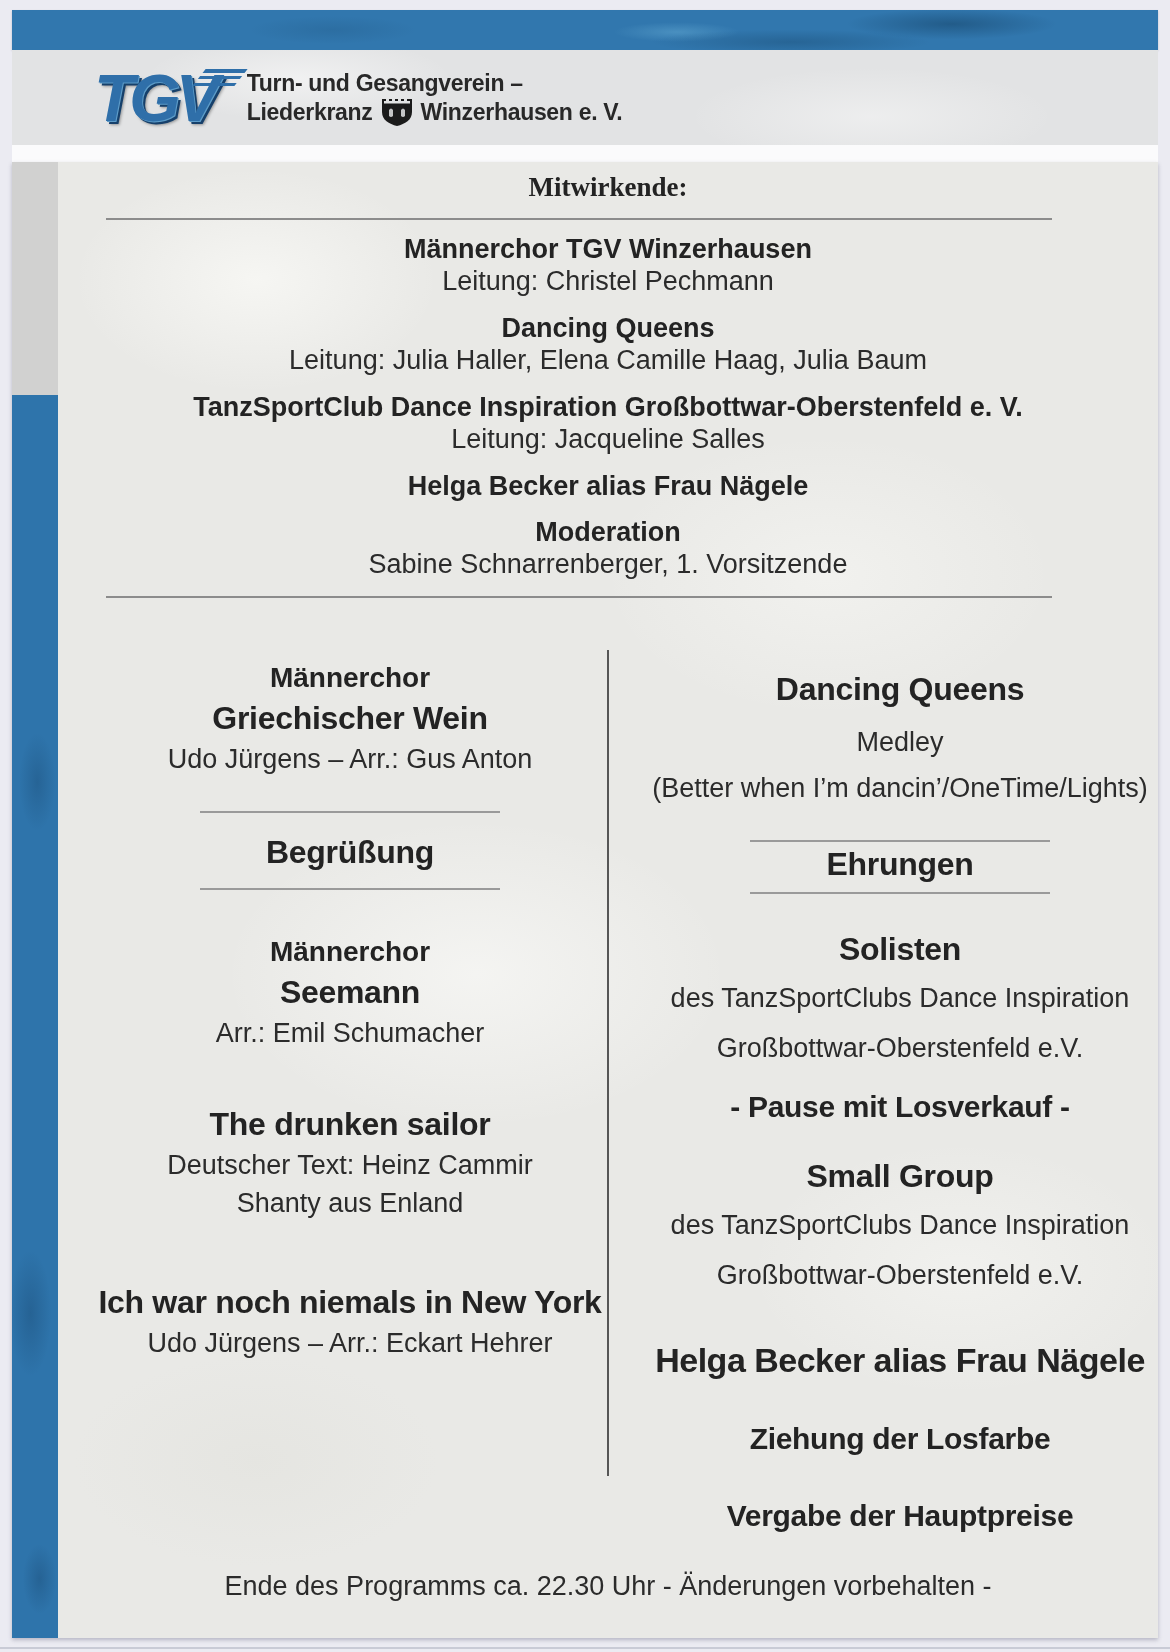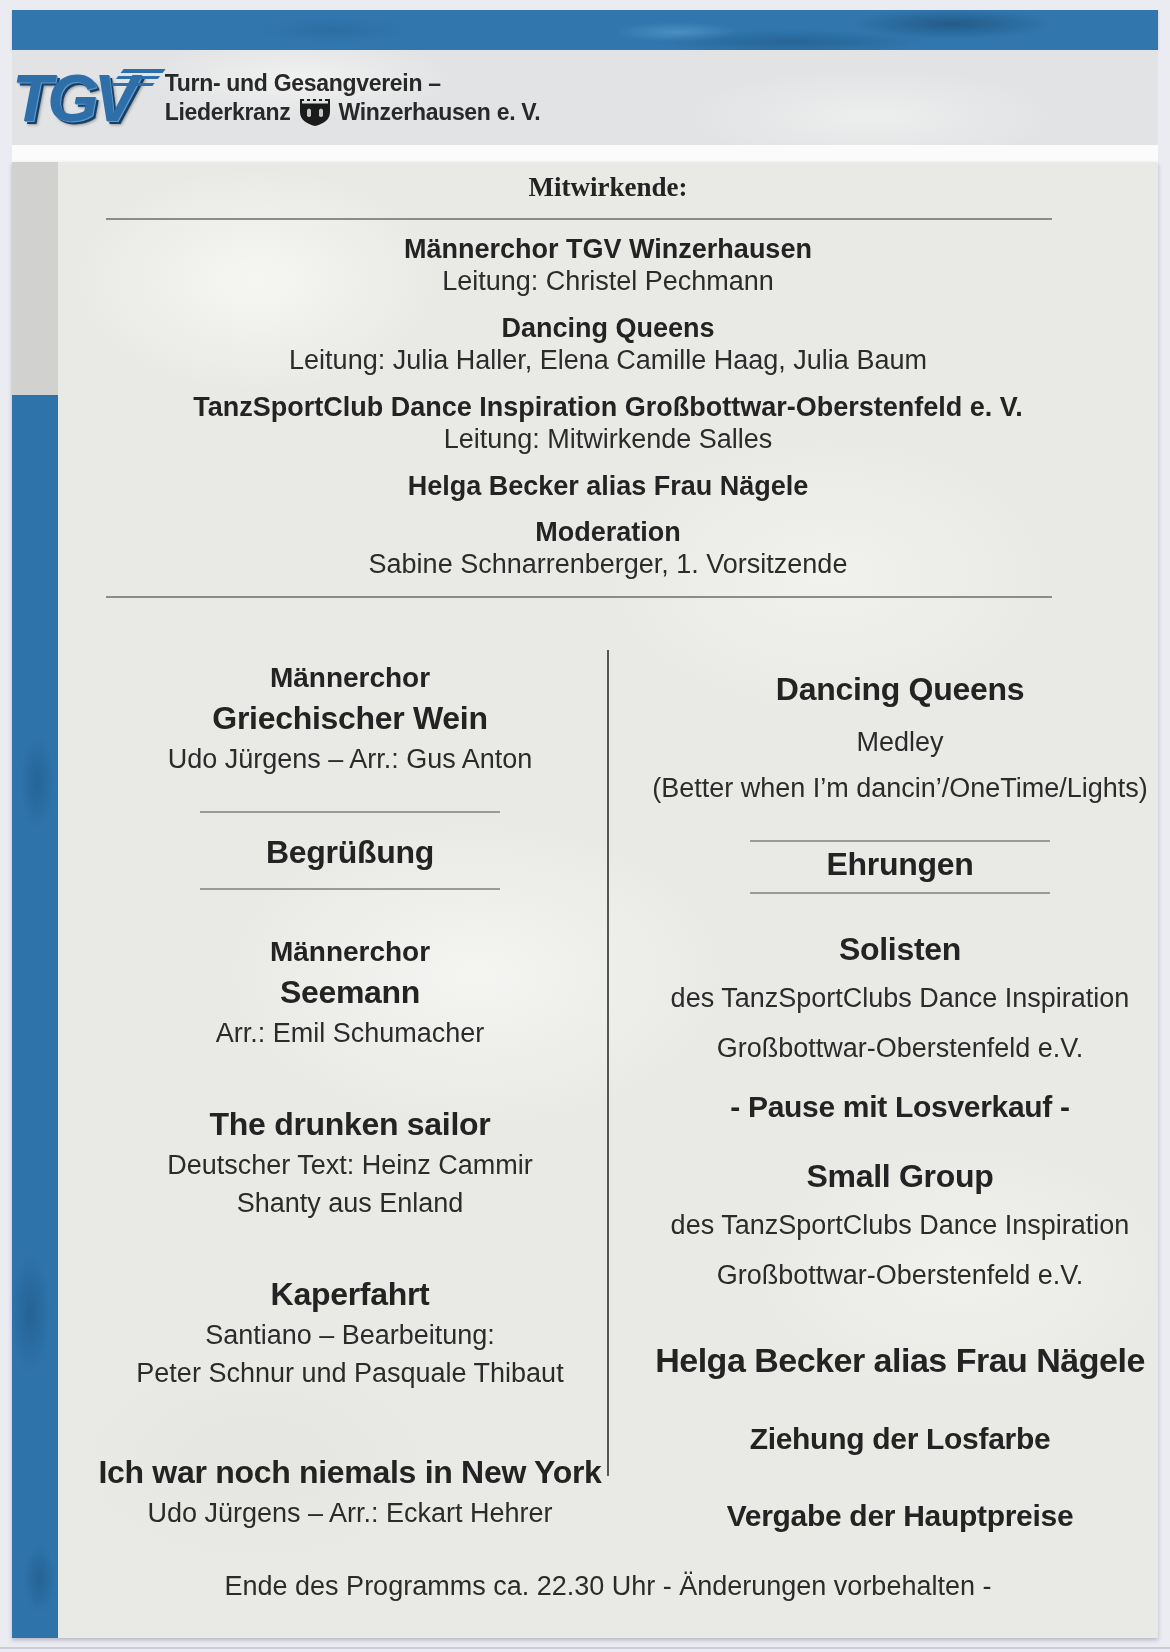--- a/index.html
+++ b/index.html
@@ -19,21 +19,21 @@
       radial-gradient(ellipse 120px 20px at 28% 50%, rgba(16,58,92,.15), transparent 70%);
     box-shadow:0 1px 2px rgba(60,60,90,.25);
   }
   .headerband{
     position:absolute;left:12px;top:50px;width:1146px;height:95px;
     background-color:#e2e3e4;
     background-image:
       radial-gradient(ellipse 220px 60px at 25% 30%, rgba(250,250,250,.6), transparent 70%),
       radial-gradient(ellipse 260px 70px at 75% 70%, rgba(248,248,248,.5), transparent 70%);
   }
-  .logo-row{display:flex;align-items:center;height:95px;}
+  .logo-row{display:flex;align-items:center;height:95px;padding-left:82px;}
   .tgv-wrap{position:relative;flex:0 0 auto;}
   .tgv{
     font-size:66px;line-height:66px;font-weight:bold;font-style:italic;
     letter-spacing:-5px;color:#2f6fa9;
     text-shadow:1px 1px 0 #5d9cc8, 3px 3px 0 #16406b, 4px 4px 3px rgba(0,0,0,.35);
   }
   .speedlines{
     position:absolute;right:-26px;top:4px;width:42px;height:17px;
     background:repeating-linear-gradient(to bottom,#2f6fa9 0 3.5px, transparent 3.5px 7px);
     transform:skewX(-38deg);
@@ -125,21 +125,21 @@
     <div class="entry">
       <div class="name">Männerchor TGV Winzerhausen</div>
       <div class="detail">Leitung: Christel Pechmann</div>
     </div>
     <div class="entry">
       <div class="name">Dancing Queens</div>
       <div class="detail">Leitung: Julia Haller, Elena Camille Haag, Julia Baum</div>
     </div>
     <div class="entry">
       <div class="name">TanzSportClub Dance Inspiration Großbottwar-Oberstenfeld e. V.</div>
-      <div class="detail">Leitung: Mitwirkende Salles</div>
+      <div class="detail">Leitung: Jacqueline Salles</div>
     </div>
     <div class="entry">
       <div class="name">Helga Becker alias Frau Nägele</div>
     </div>
     <div class="entry">
       <div class="name">Moderation</div>
       <div class="detail">Sabine Schnarrenberger, 1. Vorsitzende</div>
     </div>
 
     <div class="rule rule2"></div>
@@ -159,25 +159,20 @@
         <div style="margin-top:44px">
           <div class="k">Männerchor</div>
           <div class="t">Seemann</div>
           <div class="s">Arr.: Emil Schumacher</div>
         </div>
         <div style="margin-top:50px">
           <div class="t">The drunken sailor</div>
           <div class="s">Deutscher Text: Heinz Cammir</div>
           <div class="s">Shanty aus Enland</div>
         </div>
-        <div style="margin-top:50px">
-          <div class="t">Kaperfahrt</div>
-          <div class="s">Santiano – Bearbeitung:</div>
-          <div class="s">Peter Schnur und Pasquale Thibaut</div>
-        </div>
         <div style="margin-top:58px">
           <div class="t">Ich war noch niemals in New York</div>
           <div class="s">Udo Jürgens – Arr.: Eckart Hehrer</div>
         </div>
       </div>
 
       <div class="col">
         <div style="margin-top:47px">
           <div class="t">Dancing Queens</div>
           <div class="s" style="margin-top:12px">Medley</div>

